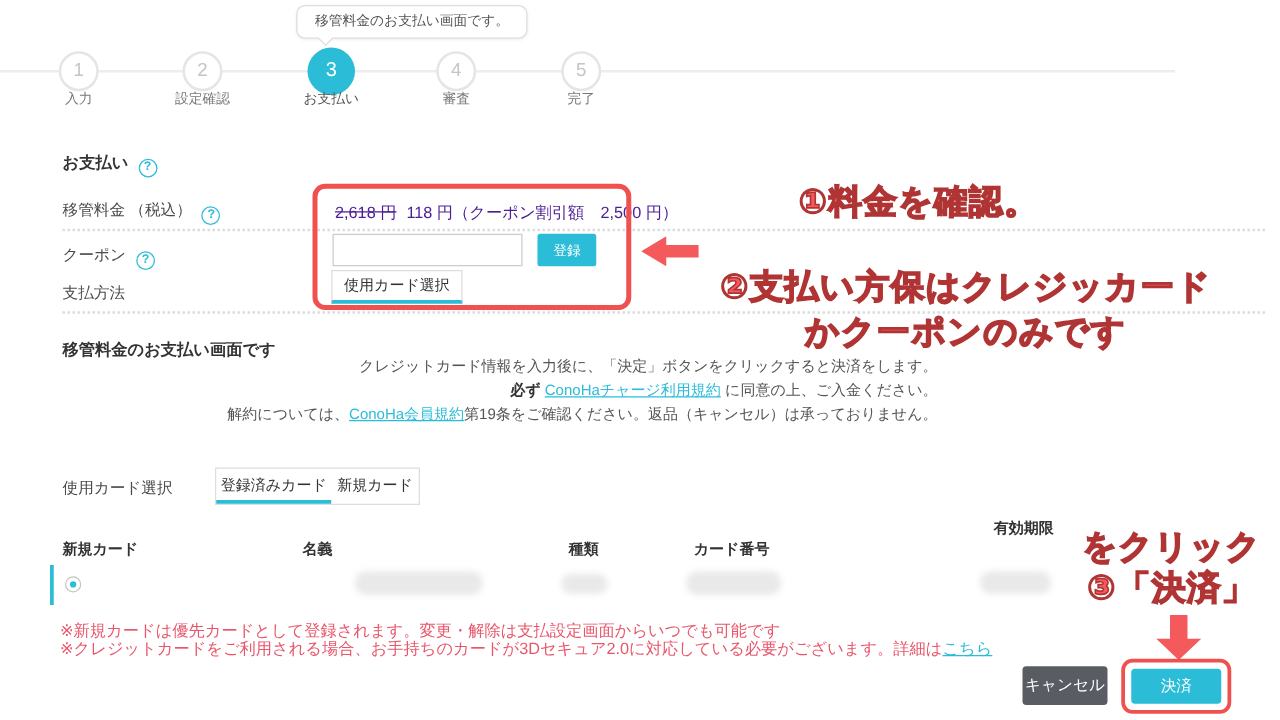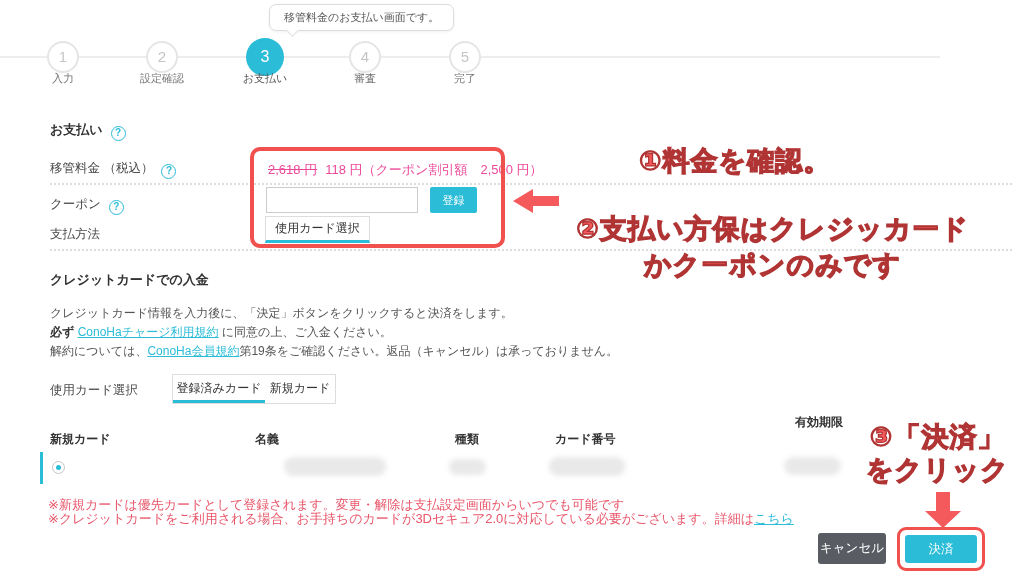--- a/index.html
+++ b/index.html
@@ -4,41 +4,41 @@
 <style>
   * { margin:0; padding:0; box-sizing:border-box; }
   html,body { background:#fff; }
   body { font-family:"Liberation Sans","DejaVu Sans",sans-serif; }
   .frame { position:relative; width:1024px; height:576px; background:#fff; overflow:hidden; }
   .abs { position:absolute; }
 
   
   .tooltip { left:237px; top:4px; height:27px; line-height:25px; padding:0 14px;
     background:#fff; border:1px solid #ddd; border-radius:7px; font-size:11px; color:#555;
-    box-shadow:0 1px 3px rgba(0,0,0,.06); white-space:nowrap;margin-left:32px; }
+    box-shadow:0 1px 3px rgba(0,0,0,.06); white-space:nowrap; }
   .tooltip:after { content:""; position:absolute; left:18px; bottom:-5px; width:8px; height:8px;
     background:#fff; border-right:1px solid #ddd; border-bottom:1px solid #ddd; transform:rotate(45deg); }
 
   
   .stepline { left:0; top:56px; width:940px; height:2px; background:#ededed; }
   .step-circle { width:32px; height:32px; border-radius:50%; background:#fff; border:2px solid #e5e5e5;
     color:#c5c5c5; font-size:15px; text-align:center; line-height:28px; top:41px; z-index:2; }
   .step-circle.active { width:38px; height:38px; border:none; background:var(--accent); color:#fff;
     line-height:38px; font-size:16px; top:38px; }
   .step-label { top:71px; width:90px; text-align:center; font-size:11px; color:#777; z-index:2; }
 
   
   .h-bold { font-size:13px; font-weight:bold; color:#333; }
   .row-label { font-size:12.5px; color:#4a4a4a; }
   .qicon { display:inline-block; width:15px; height:15px; border:1.5px solid var(--accent);
     border-radius:50%; color:var(--accent); font-size:10px; font-weight:bold; text-align:center;
     line-height:12px; margin-left:8px; vertical-align:-2px; cursor:pointer; }
   .dotted { height:0; border-top:2px dotted #dcdcdc; }
 
-  .price { font-size:13px; color:#ec4899; }
+  .price { font-size:13px; color:#4c1d95; }
   .price .old { text-decoration:line-through; margin-right:8px; }
 
   .coupon-input { left:266px; top:187px; width:152px; height:26px; border:1px solid #ccc; background:#fff; }
   .btn-register { left:430px; top:187px; width:47px; height:26px; background:var(--accent); color:#fff;
     font-size:11px; border:none; border-radius:2px; cursor:pointer; }
   .method-tab { left:265px; top:216px; width:105px; height:27px; background:#fff; border:1px solid #ddd;
     border-bottom:3px solid var(--accent); font-size:12px; color:#333; text-align:center; line-height:23px; cursor:pointer; }
 
   
   .red-box { border:4px solid #f0504e; border-radius:10px; }
@@ -120,54 +120,54 @@
   <svg class="abs" style="left:513px; top:189px;" width="46" height="24">
     <path d="M0 12 L20 0 L20 7 L46 7 L46 17 L20 17 L20 24 Z" fill="#f4595c"></path>
   </svg>
 
   <div class="abs anno" style="left:575px; top:143px; width:320px; font-size:27px;">①料金を確認。</div>
   <div class="abs anno" style="left:535px; top:211px; width:475px; font-size:27px; line-height:36px;">
     <div>②支払い方保はクレジッカード</div>
     <div>かクーポンのみです</div>
   </div>
 
-  <div class="abs h-bold" style="left:50px; top:271px;">クレジットカードでの入金</div>
-  <div class="abs body-text" style="left:50px; top:304px; width:700px;">
+  <div class="abs h-bold" style="left:50px; top:271px;">移管料金のお支払い画面です</div>
+  <div class="abs body-text" style="left:50px; top:284px; width:700px;text-align:right;">
     <div>クレジットカード情報を入力後に、「決定」ボタンをクリックすると決済をします。</div>
     <div><span class="bold-dark">必ず </span><span class="link">ConoHaチャージ利用規約</span><span> に同意の上、ご入金ください。</span></div>
     <div><span>解約については、</span><span class="link">ConoHa会員規約</span><span>第19条をご確認ください。返品（キャンセル）は承っておりません。</span></div>
   </div>
 
   <div class="abs row-label" style="left:50px; top:382px;">使用カード選択</div>
   <div class="abs card-tabs">
     <div class="card-tab t1">登録済みカード</div>
     <div class="card-tab t2">新規カード</div>
   </div>
 
   <div class="abs th" style="left:50px;  top:431px;">新規カード</div>
-  <div class="abs th" style="left:255px; top:431px;">名義</div>
+  <div class="abs th" style="left:242px; top:431px;">名義</div>
   <div class="abs th" style="left:455px; top:431px;">種類</div>
   <div class="abs th" style="left:555px; top:431px;">カード番号</div>
   <div class="abs th" style="left:795px; top:414px;">有効期限</div>
 
   <div class="abs sel-bar"></div>
   <div class="abs radio"></div>
   <div class="abs blur" style="left:284px; top:457px; width:102px; height:19px;"></div>
   <div class="abs blur" style="left:449px; top:459px; width:37px;  height:16px;"></div>
   <div class="abs blur" style="left:549px; top:457px; width:76px;  height:19px;"></div>
   <div class="abs blur" style="left:784px; top:457px; width:57px;  height:18px;"></div>
 
   <div class="abs note" style="left:48px; top:496px;">※新規カードは優先カードとして登録されます。変更・解除は支払設定画面からいつでも可能です</div>
   <div class="abs note" style="left:48px; top:510px;">
     <span>※クレジットカードをご利用される場合、お手持ちのカードが3Dセキュア2.0に対応している必要がございます。詳細は</span><span class="link">こちら</span>
   </div>
 
   <div class="abs anno" style="left:855px; top:421px; width:165px; font-size:27px; line-height:33px;">
+    <div>をクリック</div>
     <div>③「決済」</div>
-    <div>をクリック</div>
   </div>
   <svg class="abs" style="left:925px; top:492px;" width="36" height="36">
     <path d="M18 36 L0 19 L11 19 L11 0 L25 0 L25 19 L36 19 Z" fill="#f4595c"></path>
   </svg>
 
   <button class="abs btn-cancel">キャンセル</button>
   <div class="abs submit-outline"></div>
   <button class="abs btn-submit">決済</button>
 
 </div>

